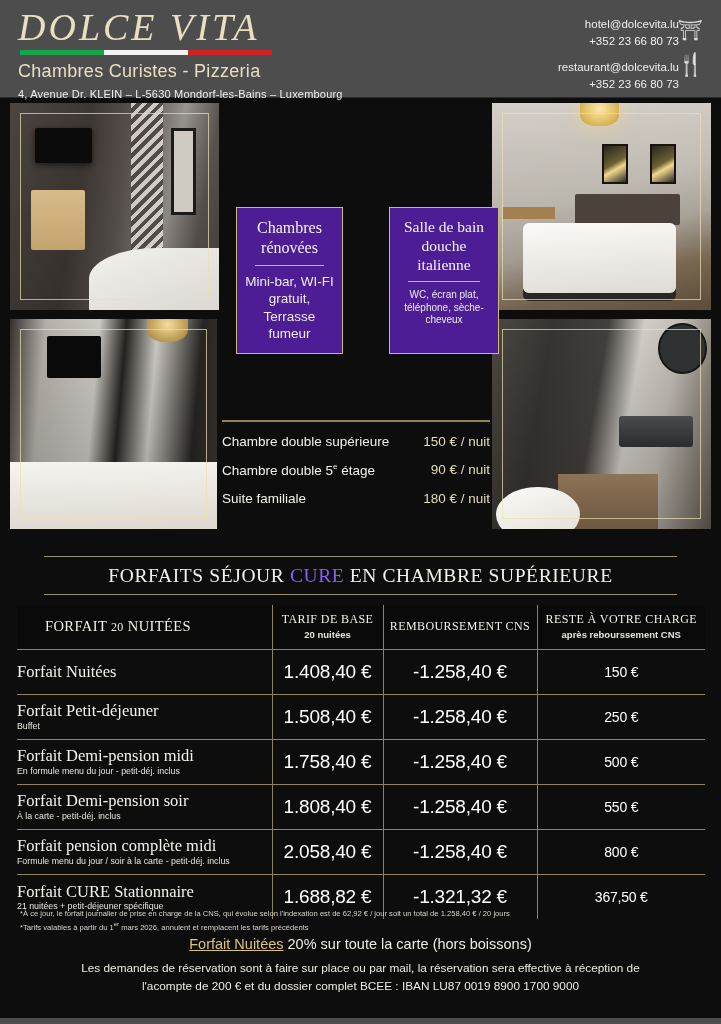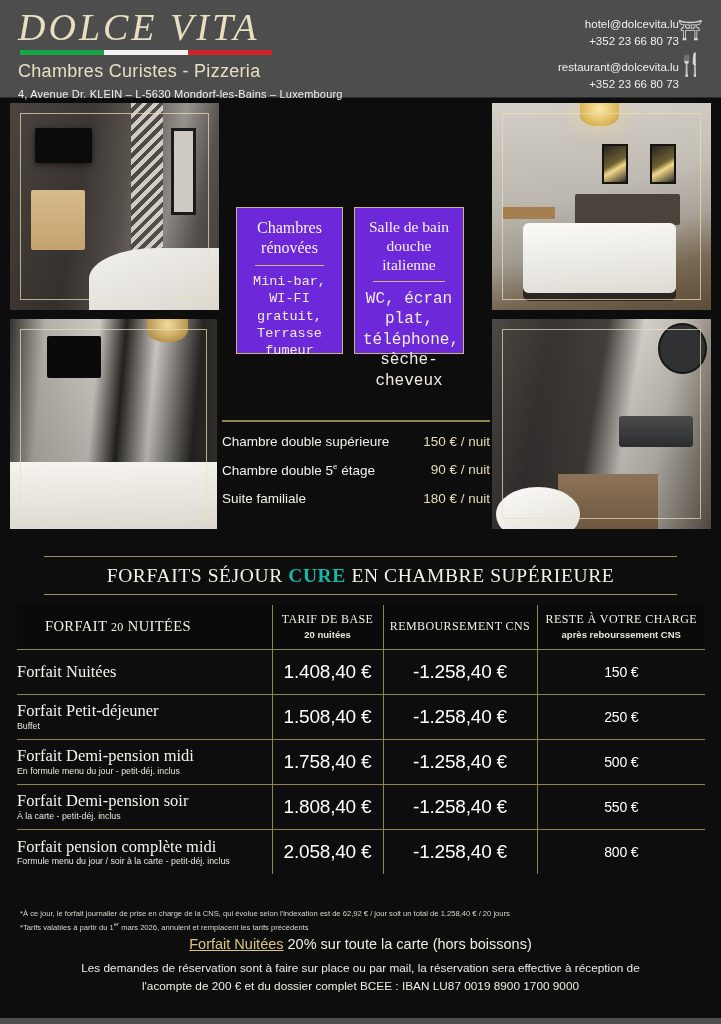--- a/index.html
+++ b/index.html
@@ -150,45 +150,45 @@
     background:linear-gradient(160deg,#fbfaf7,#e2ded6); border-radius:50%; }
   .img-bath .mirror { position:absolute; right:2%; top:2%; width:22%; height:24%;
     background:#2f3133; border-radius:50%; border:2px solid #151617; }
   .img-bath .floor { position:absolute; left:30%; bottom:0; width:46%; height:26%;
     background:linear-gradient(180deg,#8d7356,#6d5740); }
 
   
   .feat {
     position: absolute;
     border: 1px solid #c9ba7e;
-    background: #6d28d9;
+    background: #4c1d95;
     text-align: center;
     color: #f4f2ec;
     padding: 10px 8px;
   }
   .feat-1 { left: 236px; top: 109px; width: 107px; height: 147px; }
-  .feat-2 { left: 354px; top: 109px; width: 110px; height: 147px; }
+  .feat-2 { left: 389px; top: 109px; width: 110px; height: 147px; }
   .feat .ttl {
     font-family: "Liberation Serif", serif;
     font-size: 16px;
     line-height: 1.22;
     color: #f6f4ee;
   }
   .feat-2 .ttl { font-size: 15.5px; }
   .feat .rule {
     width: 78%; height: 1px; background: #c9ba7e; margin: 8px auto 7px;
   }
   .feat-2 .rule { margin-top: 6px; }
   .feat .desc {
-    font-family: Liberation Mono, monospace;
+    font-family: Liberation Sans, sans-serif;
     font-size: 13.5px;
     line-height: 1.28;
     color: #efece4;
   }
-  .feat-2 .desc { font-size: 16px; text-align: center; }
+  .feat-2 .desc { font-size: 10px; text-align: center; }
 
   
   .tarifs { position: absolute; left: 222px; top: 322px; width: 268px; }
   .tarifs .trule { height: 1px; background: #8e8454; }
   .tarifs h2 {
     font-family: "Liberation Serif", serif;
     font-weight: 400;
     font-size: 19px;
     letter-spacing: 1.2px;
     color: #f4f2ea;
@@ -212,21 +212,21 @@
   .forfait-title {
     font-family: "Liberation Serif", serif;
     font-weight: 400;
     font-size: 19.5px;
     letter-spacing: 0.6px;
     color: #f3f1ea;
     text-align: center;
     padding: 8px 0 7px;
     white-space: nowrap;
   }
-  .forfait-title .cure { color: #14b8a6; font-weight: 700; }
+  .forfait-title .cure { color: #8b5cf6; font-weight: 400; }
 
   
   .tbl { position: absolute; left: 17px; top: 605px; width: 688px; }
   table.pricing { width: 100%; border-collapse: collapse; }
   table.pricing th, table.pricing td {
     border: 1px solid #8e8555;
     padding: 0;
   }
   table.pricing tr th:first-child, table.pricing tr td:first-child { border-left: none; }
   table.pricing tr th:last-child, table.pricing tr td:last-child { border-right: none; }
@@ -480,20 +480,29 @@
         </tr>
         <tr>
           <td class="cell-name">
             <div class="nm">Forfait pension complète midi</div>
             <div class="nm-sub">Formule menu du jour / soir à la carte - petit-déj. inclus</div>
           </td>
           <td class="num">2.058,40 €</td>
           <td class="num">-1.258,40 €</td>
           <td class="num rest">800 €</td>
         </tr>
+        <tr>
+          <td class="cell-name">
+            <div class="nm">Forfait CURE Stationnaire</div>
+            <div class="nm-sub">21 nuitées + petit-déjeuner spécifique</div>
+          </td>
+          <td class="num">1.688,82 €</td>
+          <td class="num">-1.321,32 €</td>
+          <td class="num rest">367,50 €</td>
+        </tr>
       </tbody>
     </table>
   </div>
 
   <div class="notes">
     <div>*À ce jour, le forfait journalier de prise en charge de la CNS, qui évolue selon l'indexation est de 62,92 € / jour soit un total de 1.258,40 € / 20 jours</div>
     <div>*Tarifs valables à partir du 1<sup style="font-size:6px">er</sup> mars 2026, annulent et remplacent les tarifs précédents</div>
   </div>
 
   <div class="promo">

